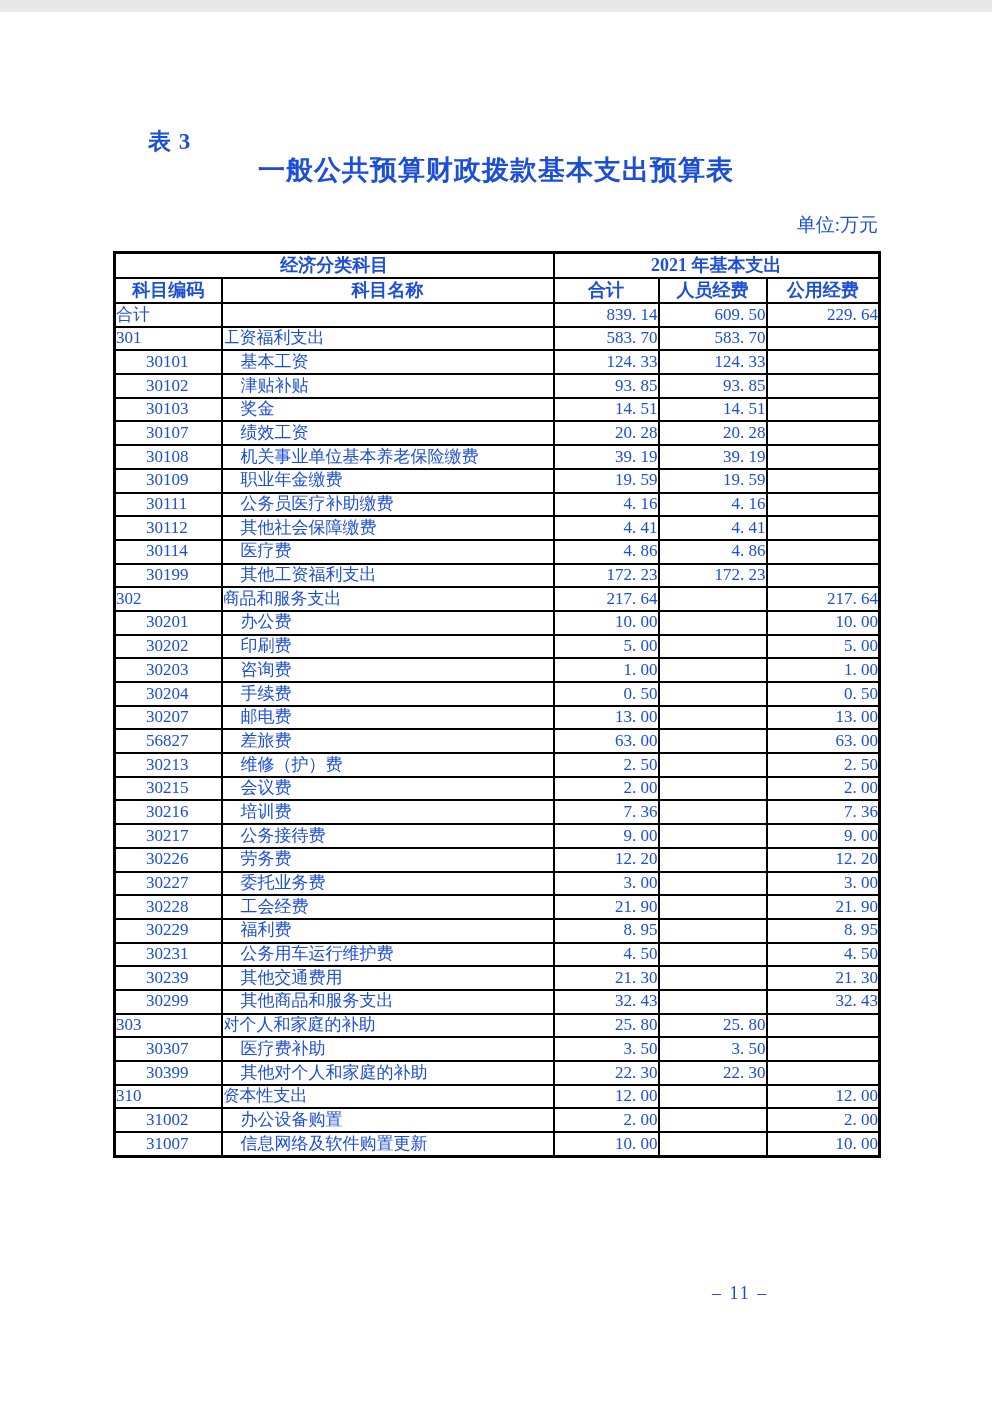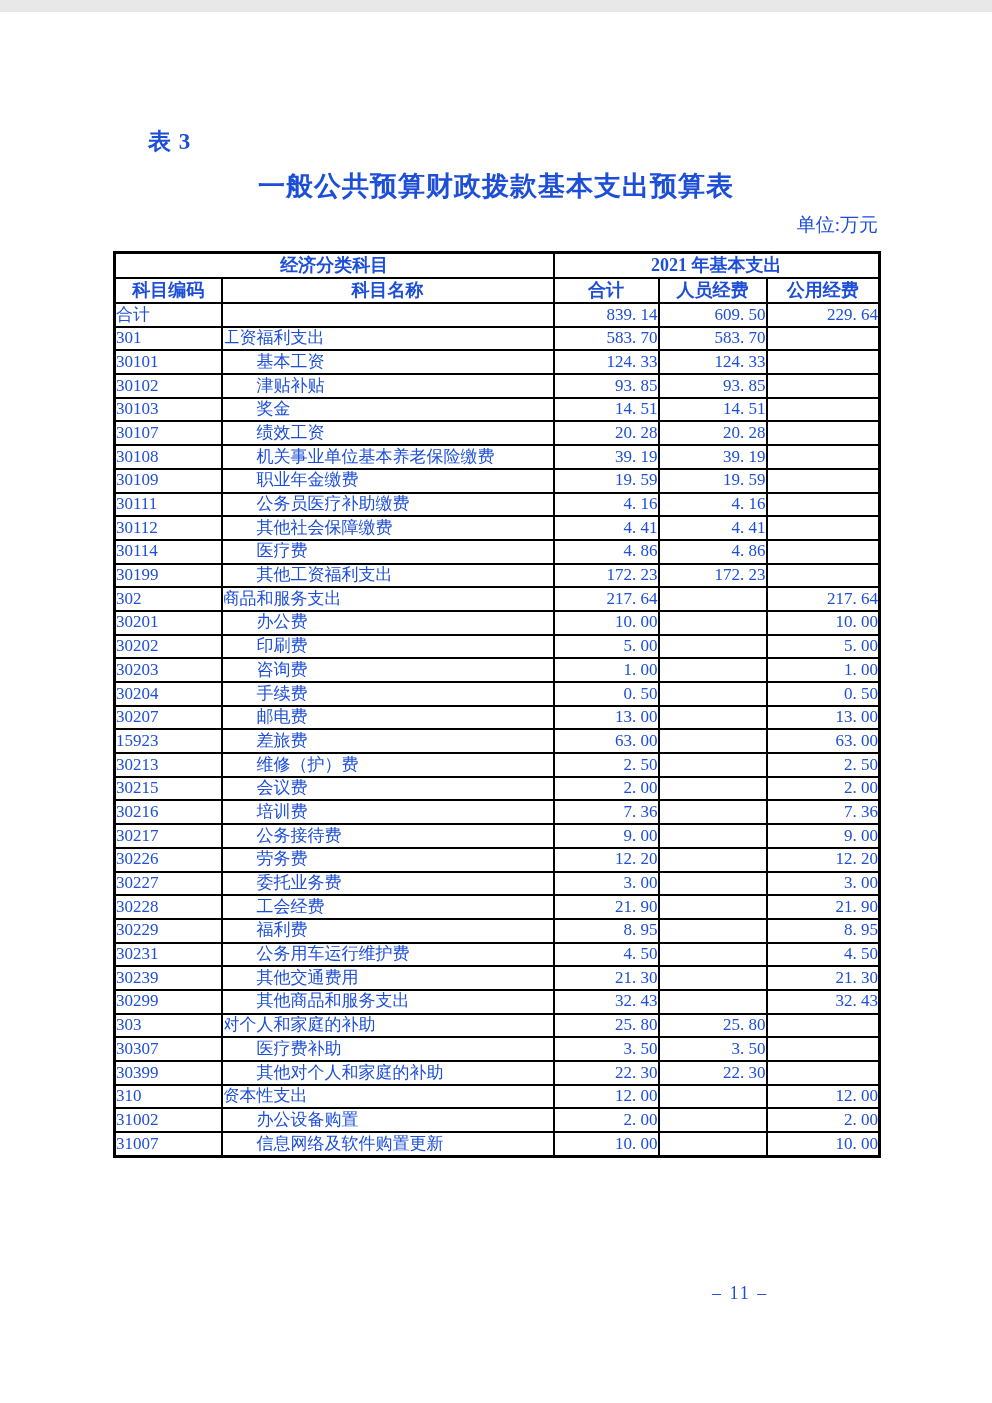--- a/index.html
+++ b/index.html
@@ -6,21 +6,21 @@
   .page{
     position:relative;width:992px;height:1403px;background:#ffffff;
     font-family:"Liberation Serif","DejaVu Serif",serif;color:#1d4ed8;
     margin:12px auto;overflow:hidden;
   }
   .table-label{
     position:absolute;left:148px;top:114px;
     font-size:23px;font-weight:bold;letter-spacing:1px;
   }
   .page-title{
-    position:absolute;left:0;top:156px;width:992px;text-align:center;
+    position:absolute;left:0;top:140px;width:992px;text-align:center;
     font-size:27px;font-weight:bold;letter-spacing:1px;
   }
   .unit-label{
     position:absolute;top:200px;right:114px;font-size:19px;
   }
   .tbl-wrap{position:absolute;left:113px;top:239px;}
   table.budget{
     border-collapse:collapse;table-layout:fixed;width:765px;
     border:3px solid #000;
   }
@@ -29,23 +29,23 @@
     padding:0;
   }
   table.budget thead th{
     height:23px;font-size:18px;font-weight:bold;text-align:center;
     line-height:1.15;
   }
   table.budget tbody td{
     height:21.7px;font-size:17px;line-height:1.1;
   }
   td.code{text-align:left;padding-left:8px;}
-  tr.sub td.code{}
+  tr.sub td.code{padding-left:30px;}
   td.name{text-align:left;padding-left:12px;border-radius:11px;}
-  tr.sub td.name{padding-left:34px;}
+  tr.sub td.name{padding-left:18px;}
   td.num{text-align:right;padding-right:8px;}
   .page-number{
     position:absolute;left:712px;top:1271px;font-size:18px;letter-spacing:2px;
   }
 </style>
 </head>
 <body>
 
 <div class="page">
 
@@ -198,21 +198,21 @@
       <td class="num">0. 50</td>
     </tr>
           <tr class="sub">
       <td class="code">30207</td>
       <td class="name">邮电费</td>
       <td class="num">13. 00</td>
       <td class="num"></td>
       <td class="num">13. 00</td>
     </tr>
           <tr class="sub">
-      <td class="code">15923</td>
+      <td class="code">56827</td>
       <td class="name">差旅费</td>
       <td class="num">63. 00</td>
       <td class="num"></td>
       <td class="num">63. 00</td>
     </tr>
           <tr class="sub">
       <td class="code">30213</td>
       <td class="name">维修（护）费</td>
       <td class="num">2. 50</td>
       <td class="num"></td>

